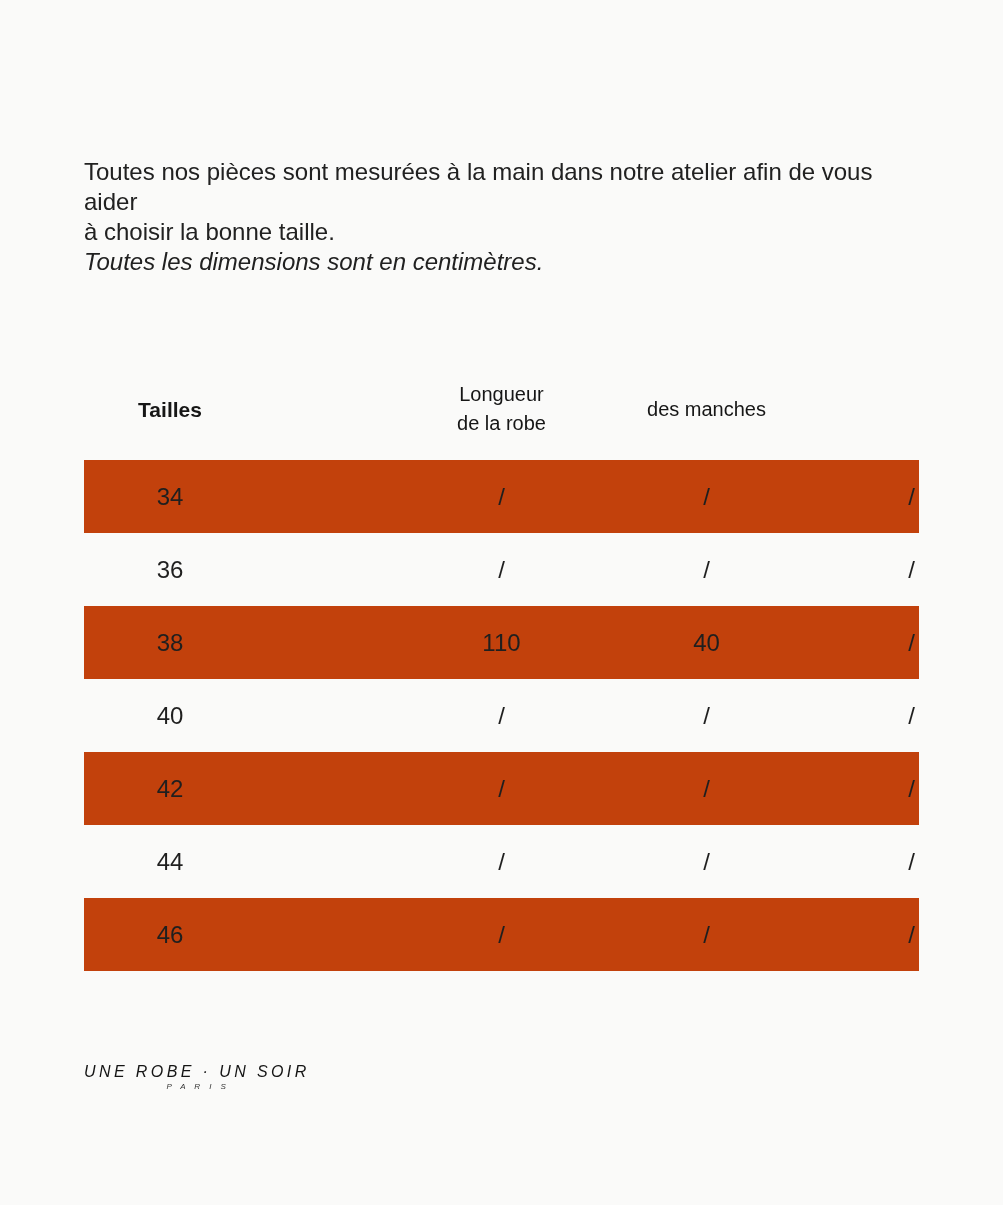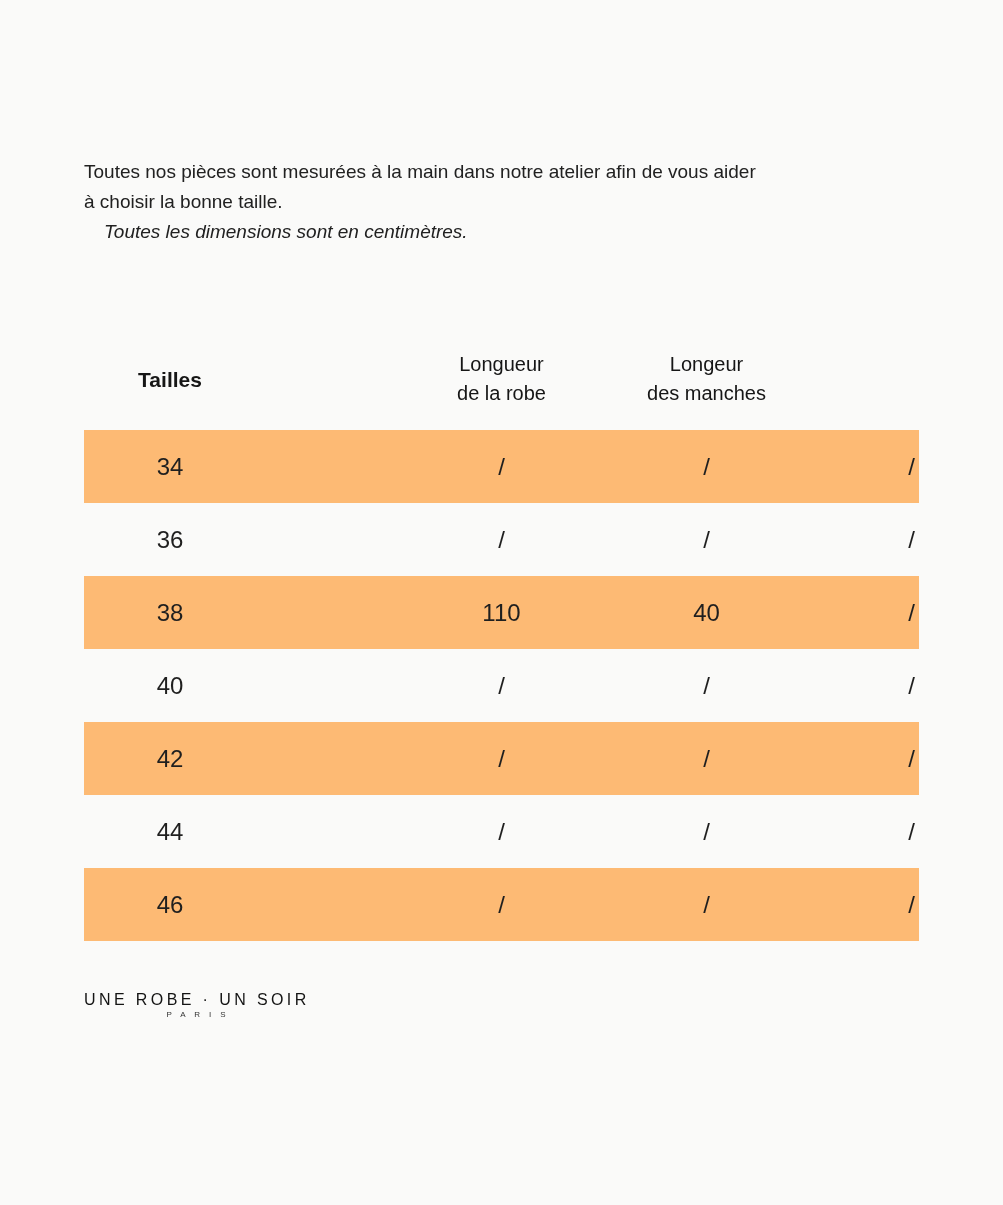--- a/index.html
+++ b/index.html
@@ -19,25 +19,25 @@
   .page-title {
     font-family: "Liberation Serif", "DejaVu Serif", serif;
     font-weight: 400;
     font-size: 51px;
     line-height: 60px;
     color: #97897a;
     letter-spacing: 0.5px;
   }
   .intro {
     margin-top: 26px;
-    font-size: 19px;
+    font-size: 24px;
     line-height: 30px;
     color: #212121;
   }
-  .intro .note { font-style: italic; margin-left: 20px; }
+  .intro .note { font-style: italic; }
   .size-table { width: 835px; }
   .grid-row {
     display: grid;
     grid-template-columns: 172px 89px 169px 169px 169px 67px;
     align-items: center;
     gap: 36px;
   }
   .table-header {
     margin-top: 103px;
     font-size: 20px;
@@ -46,25 +46,26 @@
     color: #161616;
   }
   .col-sizes-label { font-weight: 700; font-size: 21px; }
   .table-body { margin-top: 22px; }
   .table-row {
     height: 73px;
     font-size: 24px;
     text-align: center;
     color: #1f1f1f;
   }
-  .table-row.shaded { background: #fdba74; }
+  .table-row.shaded { background: #c2410c; }
   .footer-logo {
-    margin-top: 50px;
+    margin-top: 92px;
     display: inline-block;
     color: #141414;
+    font-style: italic;
   }
   .brand-line {
     font-size: 16px;
     letter-spacing: 3.4px;
     white-space: nowrap;
   }
   .brand-sub {
     font-size: 8px;
     letter-spacing: 3.4px;
     text-align: center;
@@ -88,21 +89,20 @@
   <div class="size-table">
 
     <div class="grid-row table-header">
       <div class="col-sizes-label">Tailles</div>
       <div></div>
       <div>
         <div>Longueur</div>
         <div>de la robe</div>
       </div>
       <div>
-        <div>Longeur</div>
         <div>des manches</div>
       </div>
       <div></div>
     </div>
 
     <div class="table-body">
 
       <div class="grid-row table-row shaded">
         <div class="size-cell">34</div>
         <div></div>

